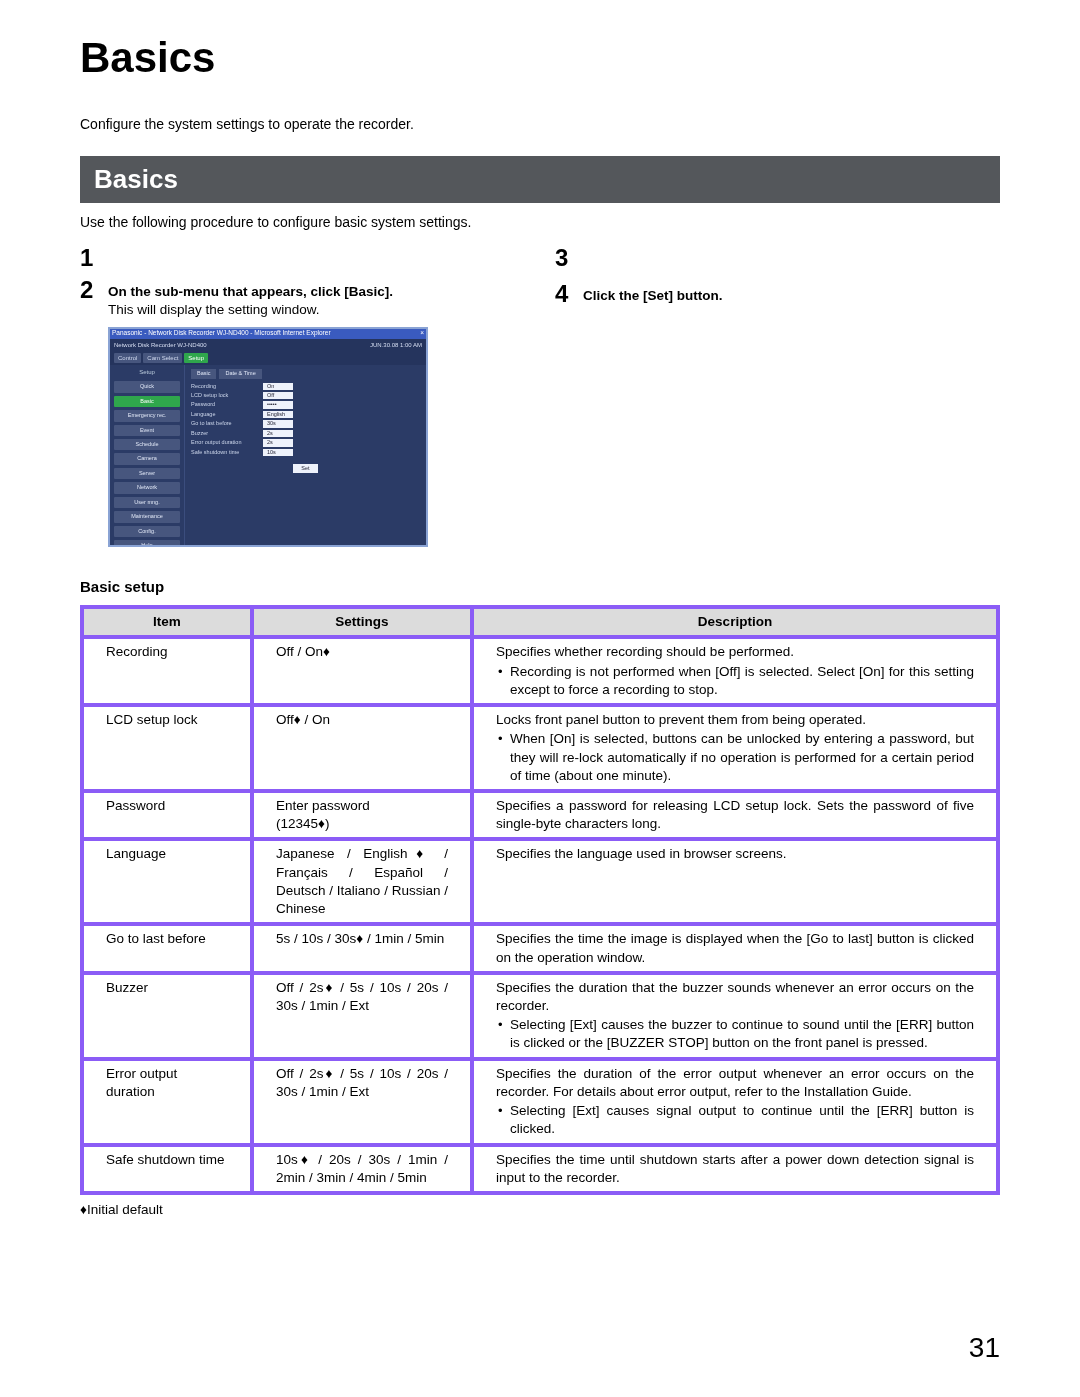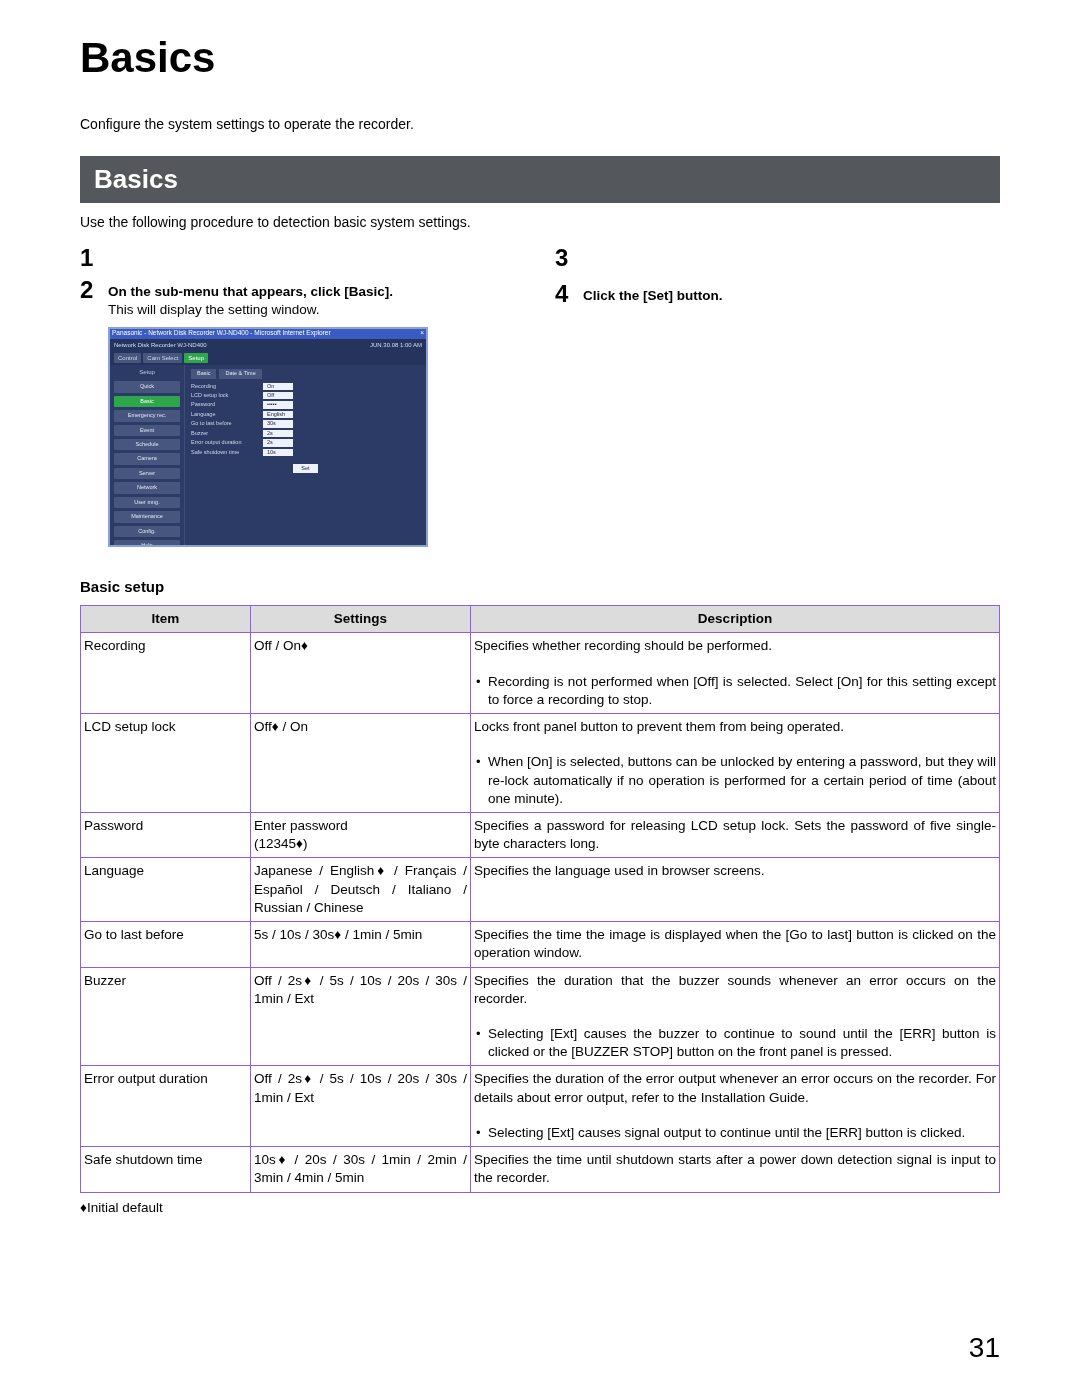--- a/index.html
+++ b/index.html
@@ -115,34 +115,34 @@
     font-weight: bold;
     font-size: 15px;
     margin: 30px 0 8px 0;
   }
   table.setup {
     border-collapse: collapse;
     width: 100%;
     font-size: 13.5px;
   }
   table.setup th, table.setup td {
-    border: 1px solid #8b5cf6;
-    padding: 4px 3px;
+    border: 4px solid #8b5cf6;
+    padding: 4px 22px;
     vertical-align: top;
     text-align: left;
   }
   table.setup th {
     background: #dcdcdc;
     font-weight: bold;
     text-align: center;
   }
   table.setup th.item { width: 170px; }
   table.setup th.settings { width: 220px; }
   .desc-main { text-align: justify; }
-  .desc-bullets { list-style: none; padding-left: 0; margin-top:17px;}
+  .desc-bullets { list-style: none; padding-left: 0; margin-top:1px;}
   .desc-bullets li {
     position: relative; padding-left: 14px; text-align: justify;
   }
   .desc-bullets li::before {
     content: "•"; position: absolute; left: 2px; top: 0; font-size:13px;
   }
   .footnote { font-size: 13.5px; margin-top: 6px; }
   .page-number {
     position: absolute;
     bottom: 30px;
@@ -150,21 +150,21 @@
     font-size: 28px;
   }
 </style>
 </head>
 <body>
 
 <div class="page-title">Basics</div>
 <p class="intro">Configure the system settings to operate the recorder.</p>
 
 <div class="banner">Basics</div>
-<p class="subintro">Use the following procedure to detection basic system settings.</p>
+<p class="subintro">Use the following procedure to configure basic system settings.</p>
 
 <div class="columns">
   <div class="col">
     <div class="step">
       <div class="step-num">1</div>
     </div>
     <div class="step">
       <div class="step-num">2</div>
       <div class="step-body">
         <span class="bold">On the sub-menu that appears, click [Basic].</span><br>

